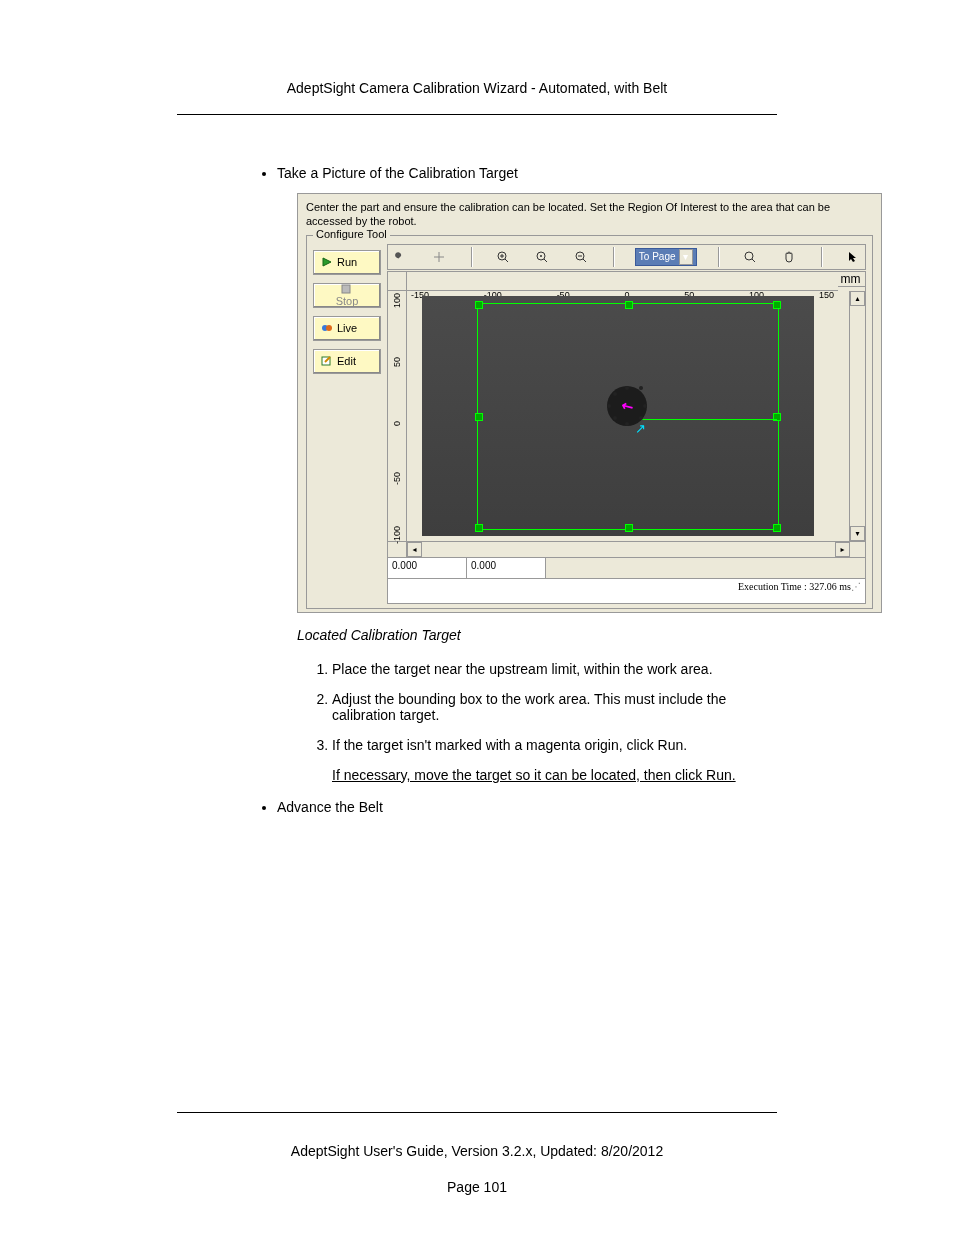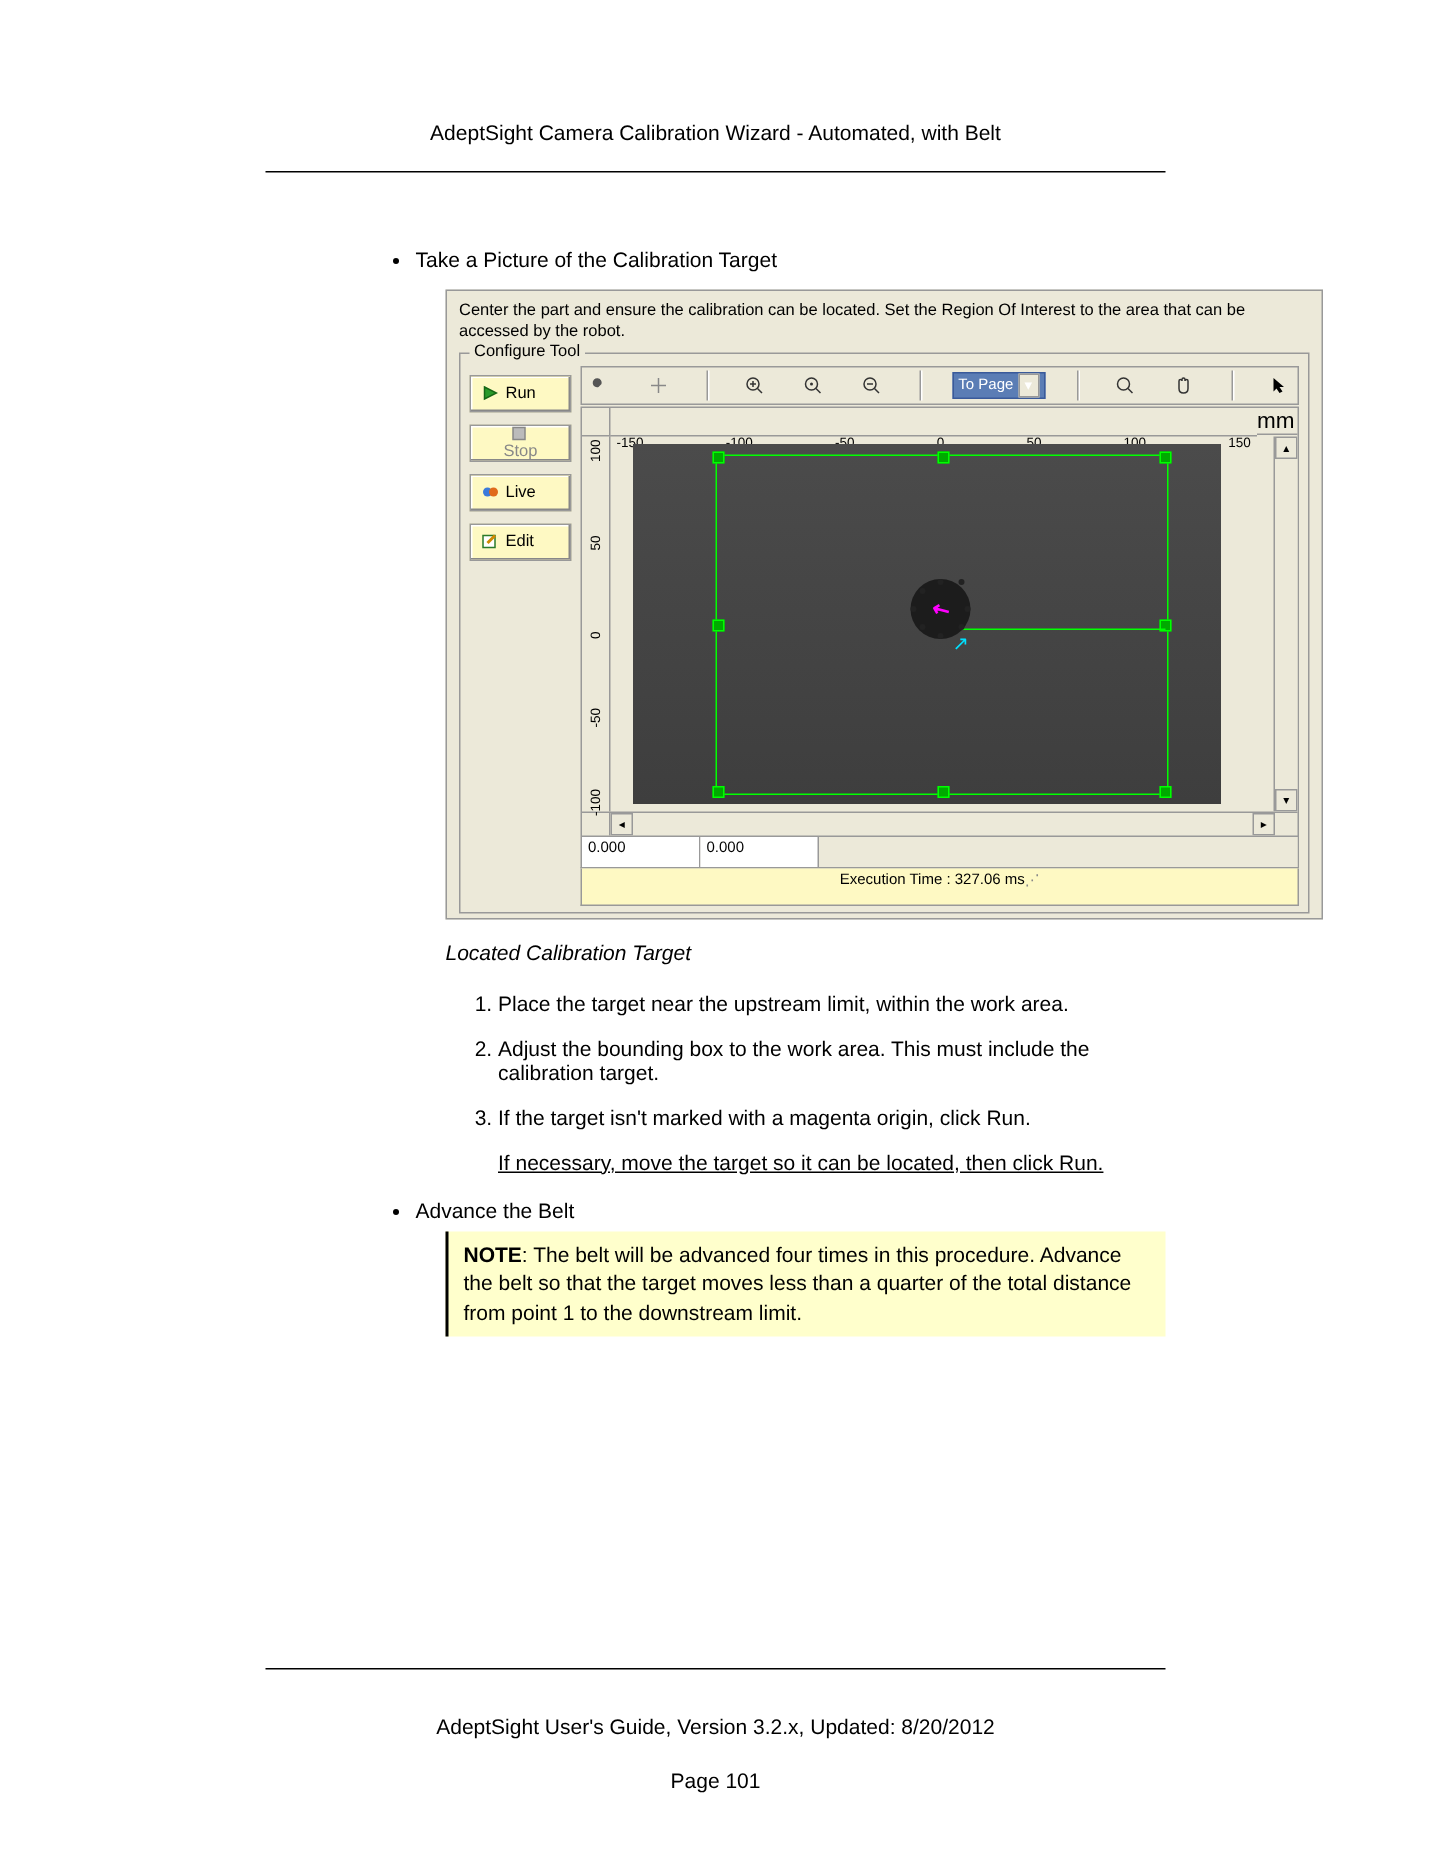--- a/index.html
+++ b/index.html
@@ -129,21 +129,21 @@
     flex:1;
     height:18px;
     border-bottom:1px solid #999;
     position:relative;
     display:flex;
     justify-content:space-between;
     font-size:9px;
     padding: 0 4px;
   }
   .ruler-h span { position:relative; top:18px;}
-  .ruler-unit { width:25px; font-size:15px; text-align:center; padding-right:2px; border-bottom:1px solid #999;}
+  .ruler-unit { width:25px; font-size:12px; text-align:center; padding-right:2px; border-bottom:1px solid #999;}
   .ruler-body { display:flex; height: 250px;}
   .ruler-v {
     width:18px;
     border-right:1px solid #999;
     display:flex;
     flex-direction:column;
     justify-content:space-between;
     font-size:9px;
     padding:2px 0;
     align-items:center;
@@ -238,23 +238,24 @@
     width:70px;
     background:#fff;
   }
   .status-fill { flex:1; background:#ece9d9;}
   .exec-row {
     border:1px solid #999;
     border-top:none;
     height:20px;
     font-size:10px;
     padding:2px 4px;
-    background:#fef9c3;
+    background:#ffffff;
     display:flex;
-    justify-content:center;
+    justify-content:flex-end;
+    font-family:Liberation Serif, serif;
   }
   .figcap {
     font-style: italic;
     margin: 14px 0 18px 20px;
     font-size:14px;
   }
   .steps {
     padding-left: 55px;
     margin: 0 0 14px 0;
   }
@@ -482,23 +483,20 @@
         <li><span>Adjust the bounding box to the work area. This must include the calibration target.</span></li>
         <li>
           <span>If the target isn't marked with a magenta origin, click Run.</span>
           <div class="sub-step">If necessary, move the target so it can be located, then click Run.</div>
         </li>
       </ol>
     </li>
 
     <li>
       <span>Advance the Belt</span>
-      <div class="note-box">
-        <strong>NOTE</strong><span>: The belt will be advanced four times in this procedure. Advance the belt so that the target moves less than a quarter of the total distance from point 1 to the downstream limit.</span>
-      </div>
     </li>
   </ul>
 
   <div class="footer">
     <div>AdeptSight User's Guide,  Version 3.2.x, Updated: 8/20/2012</div>
     <div class="pg">Page 101</div>
   </div>
 </div>
 
 </body></html>

